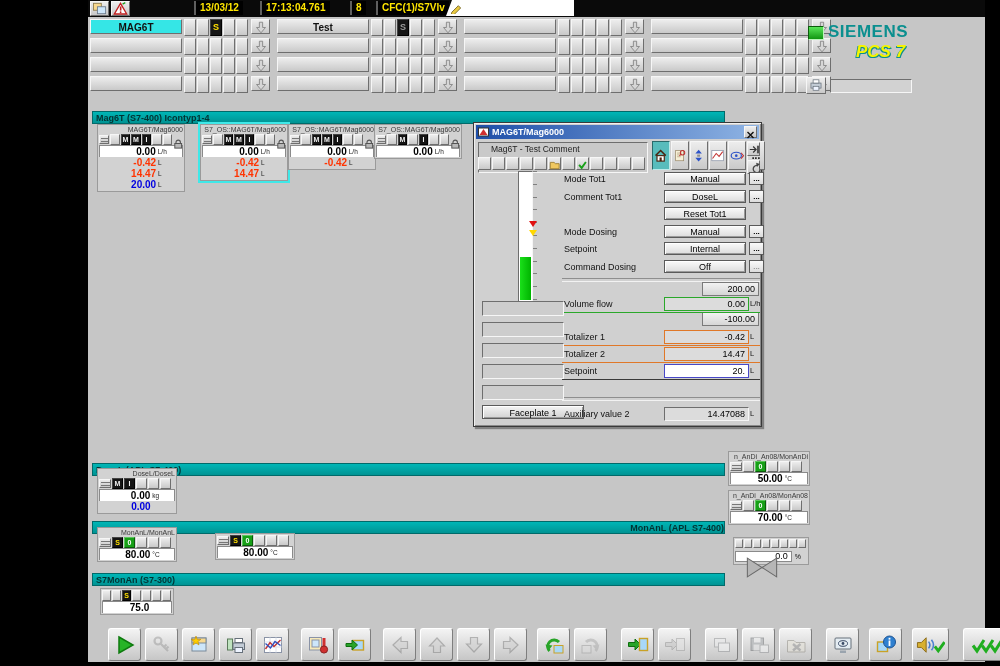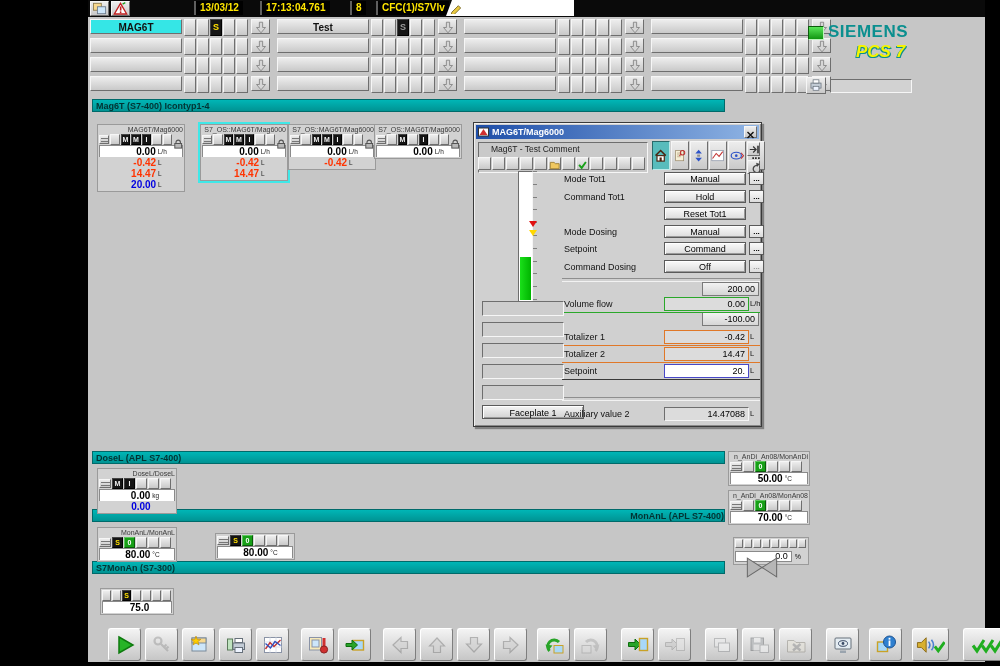--- a/index.html
+++ b/index.html
@@ -43,21 +43,21 @@
   #logo-led{position:absolute;left:4px;top:6px;width:14px;height:12px;background:linear-gradient(180deg,#59e659,#129612);
             border:1px solid;border-color:#0c5c0c #bdf5bd #bdf5bd #0c5c0c;}
   #logo-brand{position:absolute;left:24px;top:2px;font-size:17px;font-weight:bold;color:#0b8f8f;letter-spacing:.5px;}
   #logo-prod{position:absolute;left:52px;top:22px;font-size:17px;font-weight:bold;font-style:italic;color:#f4f400;
              text-shadow:1px 1px 0 #0b8f8f,-1px 1px 0 #0b8f8f;}
   #print-small{position:absolute;left:718px;top:77px;width:20px;height:17px;}
   #print-field{position:absolute;left:742px;top:79px;width:80px;height:12px;background:#d2d2d2;}
 
   
   .secbar{position:absolute;left:4px;width:633px;height:13px;background:linear-gradient(180deg,#00b6b6,#009393);
-          border:1px solid #006a6a;color:#003333;font-size:9px;font-weight:bold;line-height:12px;padding-left:3px;box-sizing:border-box;}
+          border:1px solid #006a6a;color:#003333;font-size:9px;font-weight:bold;line-height:12px;padding-left:3px;box-sizing:border-box;margin-top:12px;}
   #sec-mag{top:99px;} #sec-dosel{top:451px;} #sec-monanl{top:509px;text-align:right;} #sec-s7{top:561px;}
 
   
   .iblock{position:absolute;background:#d2d2d2;border:1px solid #9a9a9a;padding:1px;}
   .iblock.selected{outline:2px solid #3fe8e8;}
   .btitle{height:8px;font-size:7px;color:#3a3a3a;text-align:right;white-space:nowrap;overflow:hidden;line-height:8px;}
   .btiles{display:flex;height:11px;align-items:center;}
   .bmenu{width:12px;height:9px;margin-right:1px;background:
          repeating-linear-gradient(180deg,#777 0 1px,transparent 1px 3px) 1px 2px/9px 7px no-repeat,linear-gradient(180deg,#ededed,#c9c9c9);}
   .btile{width:9px;height:9px;margin-right:1px;font-size:7px;font-weight:bold;text-align:center;line-height:9px;}
@@ -700,29 +700,29 @@
         <div id="fp-meter-fill"></div>
       </div>
       <div id="fp-ticks"></div>
       <div class="fp-tri" id="fp-tri-red"></div>
       <div class="fp-tri" id="fp-tri-yel"></div>
 
       <div id="fp-rows">
           <div class="fp-label" style="top: 51px;">Mode Tot1</div>
           <button class="fp-btn" style="top: 49px;">Manual</button>
           <button class="fp-dots" style="top: 49px;">...</button>
-          <div class="fp-label" style="top: 69px;">Command Tot1</div>
-          <button class="fp-btn" style="top: 67px;">Hold</button>
+          <div class="fp-label" style="top: 69px;">Comment Tot1</div>
+          <button class="fp-btn" style="top: 67px;">DoseL</button>
           <button class="fp-dots" style="top: 67px;">...</button>
           <button class="fp-btn" style="top: 84px;">Reset Tot1</button>
           <div class="fp-label" style="top: 104px;">Mode Dosing</div>
           <button class="fp-btn" style="top: 102px;">Manual</button>
           <button class="fp-dots" style="top: 102px;">...</button>
           <div class="fp-label" style="top: 121px;">Setpoint</div>
-          <button class="fp-btn" style="top: 119px;">Command</button>
+          <button class="fp-btn" style="top: 119px;">Internal</button>
           <button class="fp-dots" style="top: 119px;">...</button>
           <div class="fp-label" style="top: 139px;">Command Dosing</div>
           <button class="fp-btn" style="top: 137px;">Off</button>
           <button class="fp-dots dis" style="top: 137px;">...</button>
         </div>
       <div class="fp-sep" id="fp-sep1"></div>
       <div class="fp-sep" id="fp-sep2"></div>
 
       <div class="fp-range" id="fp-hi">200.00</div>
       <div class="fp-range" id="fp-lo">-100.00</div>

